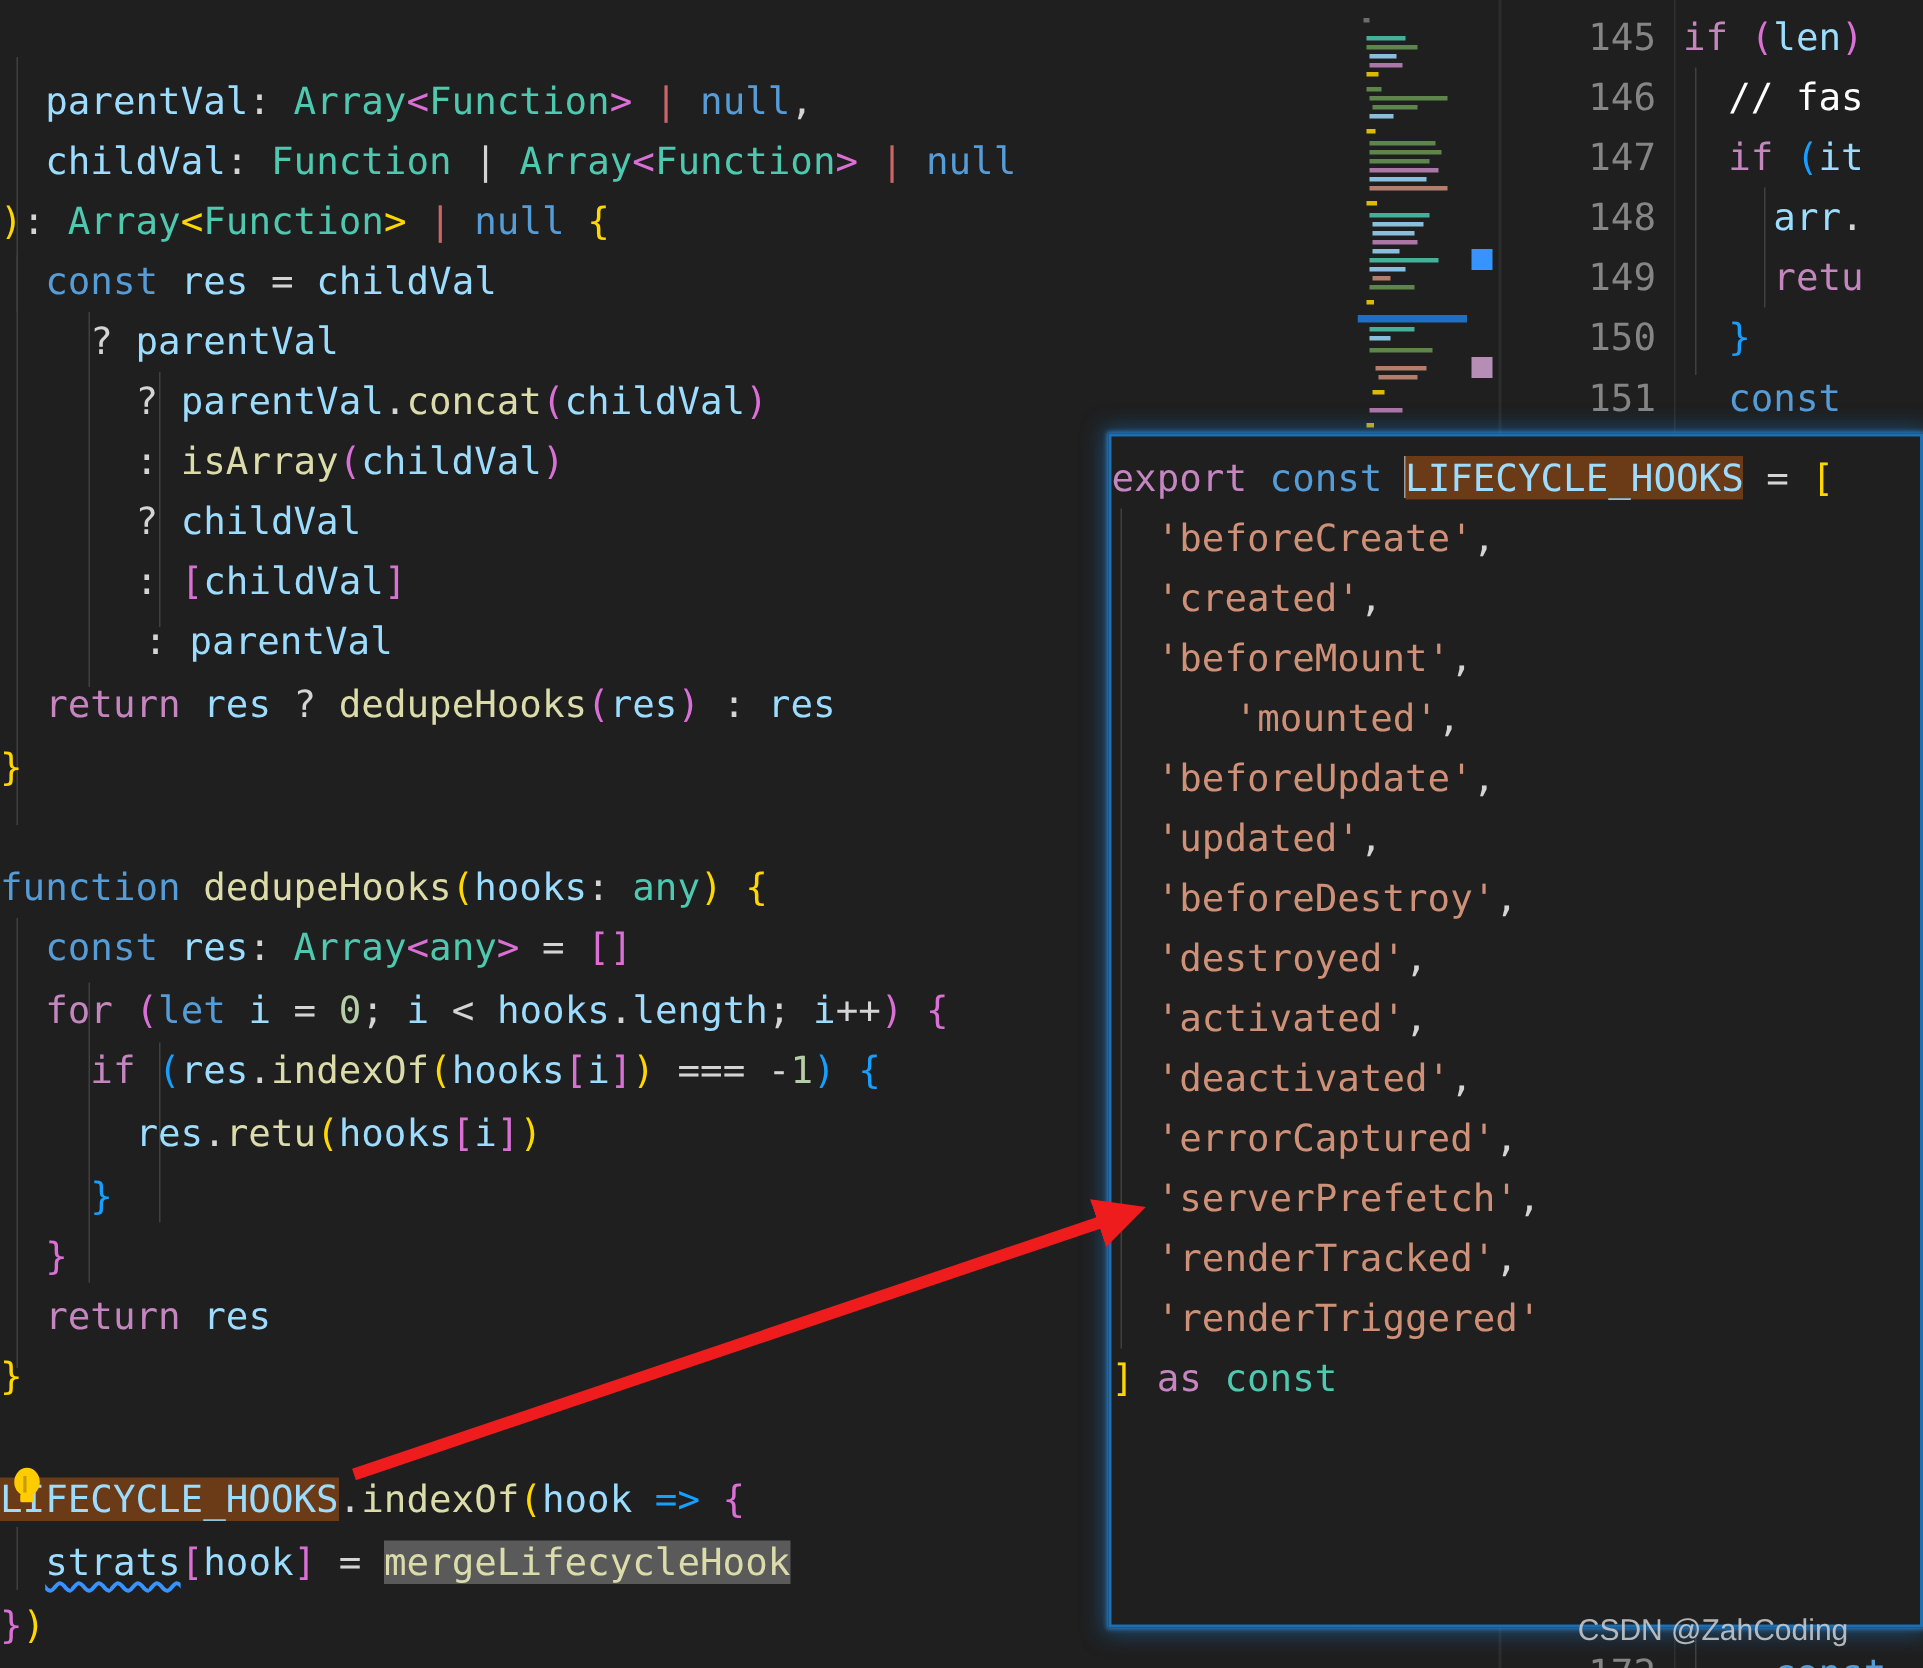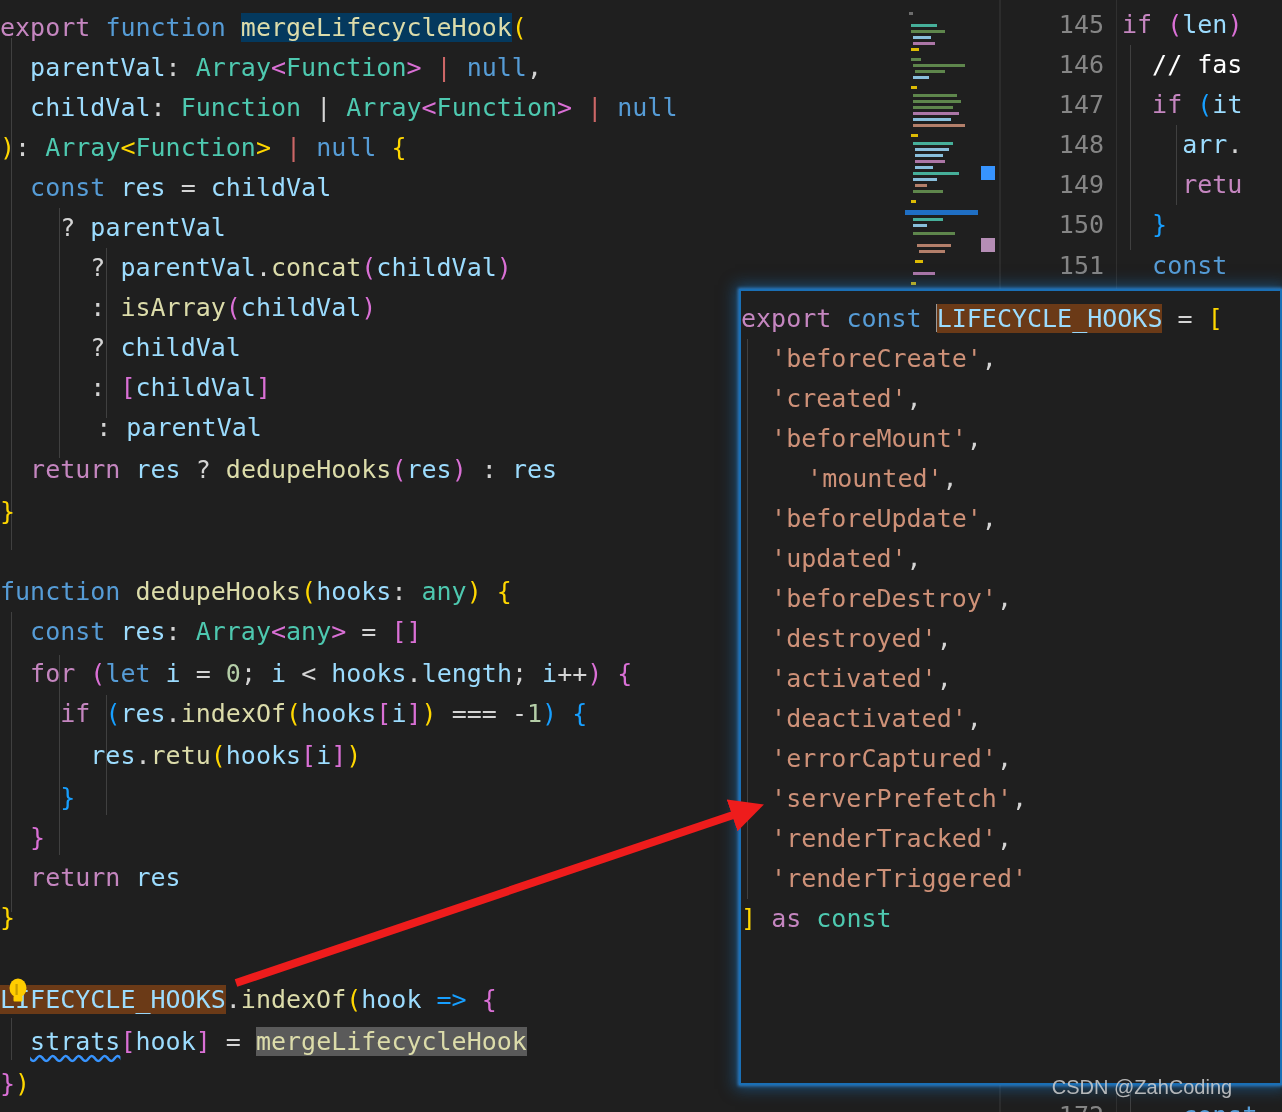--- a/index.html
+++ b/index.html
@@ -106,21 +106,20 @@
     <div class="ig" style="left:59px;top:208px;height:250px;"></div>
     <div class="ig" style="left:106px;top:248px;height:170px;"></div>
     <div class="ig" style="left:11px;top:612px;height:300px;"></div>
     <div class="ig" style="left:59px;top:655px;height:200px;"></div>
     <div class="ig" style="left:106px;top:695px;height:120px;"></div>
     <div class="ig" style="left:11px;top:1018px;height:42px;"></div>
   </div>
 
   <div class="code-line" style="position:absolute;left:0;top:-34px;"></div>
 
-  <div class="code-line" style="position:absolute;left:0;top:8px;"><span class="kw">export</span> <span class="kw2">function</span> <span class="sel fn">mergeLifecycleHook</span><span class="p1">(</span></div>
 
   <div class="code-line" style="position:absolute;left:0;top:48px;">  <span class="var">parentVal</span><span class="op">:</span> <span class="type">Array</span><span class="p2">&lt;</span><span class="type">Function</span><span class="p2">&gt;</span> <span style="color:#cc6666">|</span> <span class="kw2">null</span><span class="op">,</span></div>
 
   <div class="code-line" style="position:absolute;left:0;top:88px;">  <span class="var">childVal</span><span class="op">:</span> <span class="type">Function</span> <span class="op">|</span> <span class="type">Array</span><span class="p2">&lt;</span><span class="type">Function</span><span class="p2">&gt;</span> <span style="color:#cc6666">|</span> <span class="kw2">null</span></div>
 
   <div class="code-line" style="position:absolute;left:0;top:128px;"><span class="p1">)</span><span class="op">:</span> <span class="type">Array</span><span class="p1">&lt;</span><span class="type">Function</span><span class="p1">&gt;</span> <span style="color:#cc6666">|</span> <span class="kw2">null</span> <span class="p1">{</span></div>
 
   <div class="code-line" style="position:absolute;left:0;top:208px;">    <span class="op">?</span> <span class="var">parentVal</span></div>
 
   <div class="code-line" style="position:absolute;left:0;top:168px;">  <span class="kw2">const</span> <span class="var">res</span> <span class="op">=</span> <span class="var">childVal</span></div>
@@ -303,21 +302,21 @@
   <div class="ig" style="position:absolute;left:126px;top:1015px;height:97px;"></div>
   <div class="ig" style="position:absolute;left:172px;top:125px;height:80px;"></div>
 </div>
 
 <div id="peek-popup">
   <div class="code-line" style="position:absolute;left:0;top:8px;"><span class="kw">export</span> <span class="kw2">const</span> <span class="peek-cursor"></span><span class="hlword var">LIFECYCLE_HOOKS</span> <span class="op">=</span> <span class="p1">[</span></div>
 
   <div class="code-line" style="position:absolute;left:0;top:48px;">  <span class="str">'beforeCreate'</span><span class="op">,</span></div>
   <div class="code-line" style="position:absolute;left:0;top:88px;">  <span class="str">'created'</span><span class="op">,</span></div>
   <div class="code-line" style="position:absolute;left:0;top:128px;">  <span class="str">'beforeMount'</span><span class="op">,</span></div>
-  <div class="code-line" style="position:absolute;left:0;top:168px;padding-left:36px;">  <span class="str">'mounted'</span><span class="op">,</span></div>
+  <div class="code-line" style="position:absolute;left:16px;top:168px;padding-left:36px;">  <span class="str">'mounted'</span><span class="op">,</span></div>
   <div class="code-line" style="position:absolute;left:0;top:208px;">  <span class="str">'beforeUpdate'</span><span class="op">,</span></div>
   <div class="code-line" style="position:absolute;left:0;top:248px;">  <span class="str">'updated'</span><span class="op">,</span></div>
   <div class="code-line" style="position:absolute;left:0;top:288px;">  <span class="str">'beforeDestroy'</span><span class="op">,</span></div>
   <div class="code-line" style="position:absolute;left:0;top:328px;">  <span class="str">'destroyed'</span><span class="op">,</span></div>
   <div class="code-line" style="position:absolute;left:0;top:368px;">  <span class="str">'activated'</span><span class="op">,</span></div>
   <div class="code-line" style="position:absolute;left:0;top:408px;">  <span class="str">'deactivated'</span><span class="op">,</span></div>
   <div class="code-line" style="position:absolute;left:0;top:448px;">  <span class="str">'errorCaptured'</span><span class="op">,</span></div>
   <div class="code-line" style="position:absolute;left:0;top:488px;">  <span class="str">'serverPrefetch'</span><span class="op">,</span></div>
   <div class="code-line" style="position:absolute;left:0;top:528px;">  <span class="str">'renderTracked'</span><span class="op">,</span></div>
   <div class="code-line" style="position:absolute;left:0;top:568px;">  <span class="str">'renderTriggered'</span></div>

